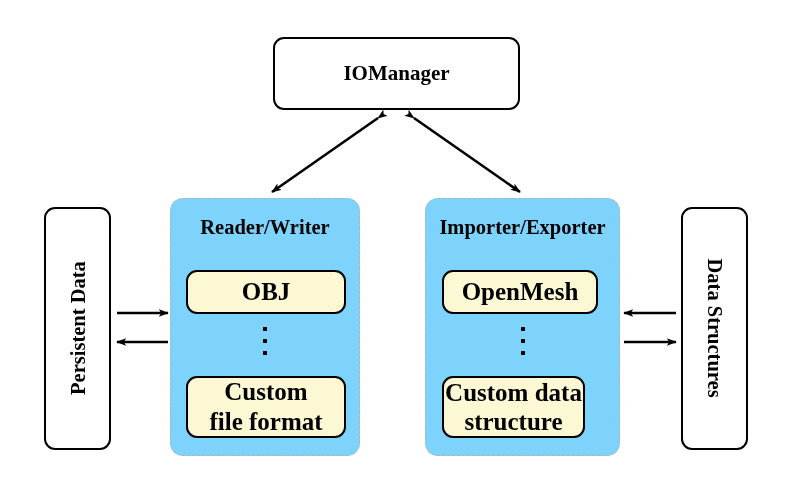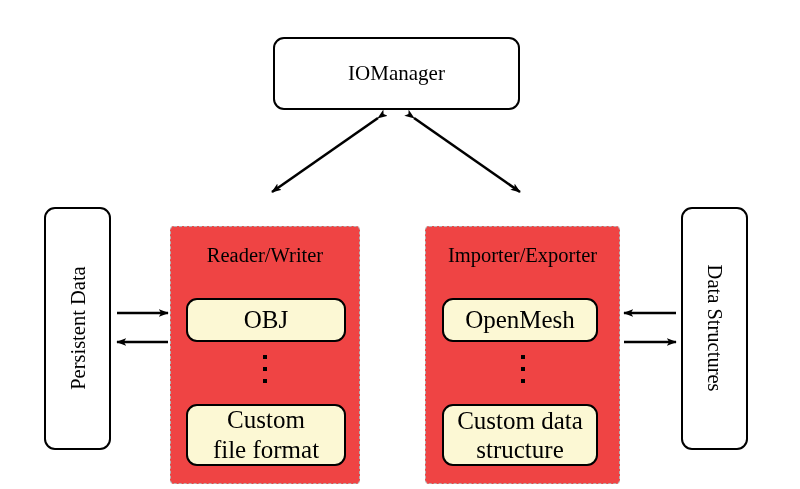--- a/index.html
+++ b/index.html
@@ -11,20 +11,21 @@
   body {
     font-family: "Liberation Serif", "DejaVu Serif", serif;
     color: #000000;
   }
   #diagram {
     position: relative;
     width: 800px;
     height: 489px;
     background: #ffffff;
     overflow: hidden;
+    font-weight: bold;
   }
   .node {
     position: absolute;
     box-sizing: border-box;
     display: flex;
     align-items: center;
     justify-content: center;
     text-align: center;
     background: #ffffff;
     border: 2.6px solid #000000;
@@ -58,23 +59,22 @@
     white-space: nowrap;
   }
   .vlabel.up   { transform: rotate(-90deg); }
   .vlabel.down { transform: rotate(90deg); }
 
   
   .panel {
     position: absolute;
     box-sizing: border-box;
     border: 1.7px dashed #b3b3b3;
-    border-radius: 4px;
-    background: #ef4444;
-    margin-top: 28px;
+    border-radius: 13px;
+    background: #7dd3fc;
   }
   #panel-readerwriter {
     left: 170px;
     top: 198px;
     width: 190px;
     height: 258px;
   }
   #panel-importerexporter {
     left: 425px;
     top: 198px;
@@ -120,21 +120,21 @@
   }
   #box-openmesh {
     left: 16px;
     top: 71px;
     width: 156px;
     height: 44px;
   }
   #box-custom-struct {
     left: 16px;
     top: 177px;
-    width: 156px;
+    width: 143px;
     height: 62px;
   }
 
   
   .vdots {
     position: absolute;
     top: 128px;
     width: 100%;
     left: 0;
     display: flex;

